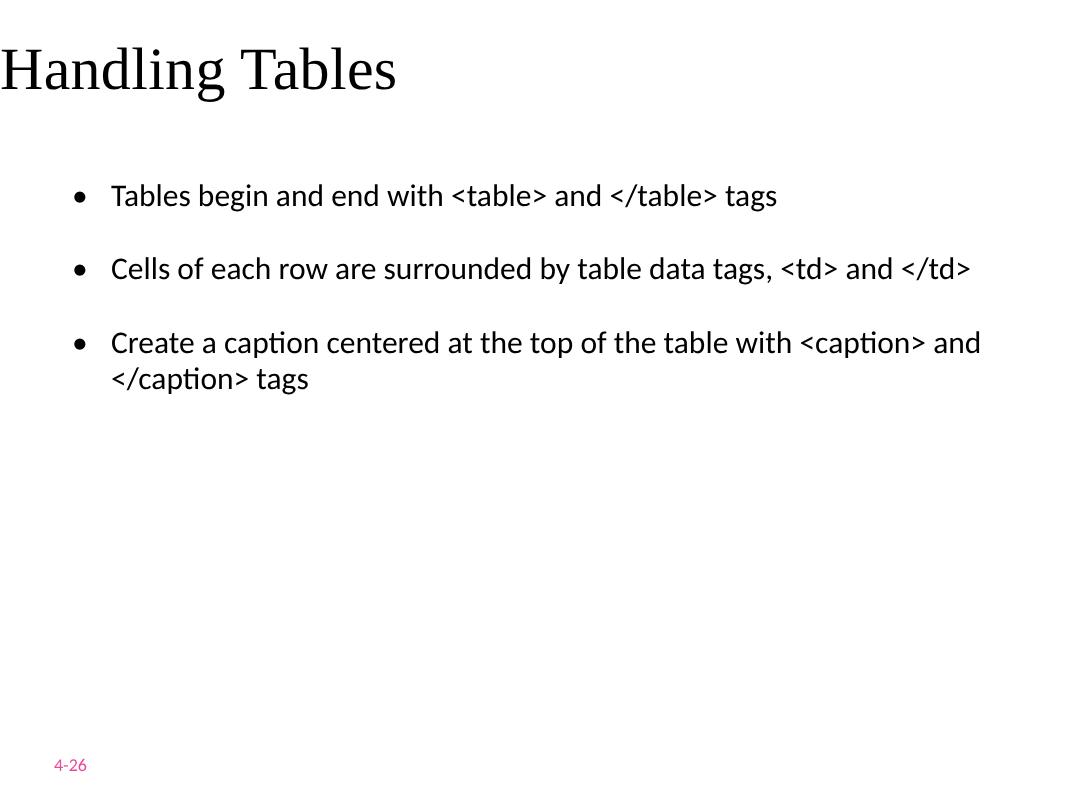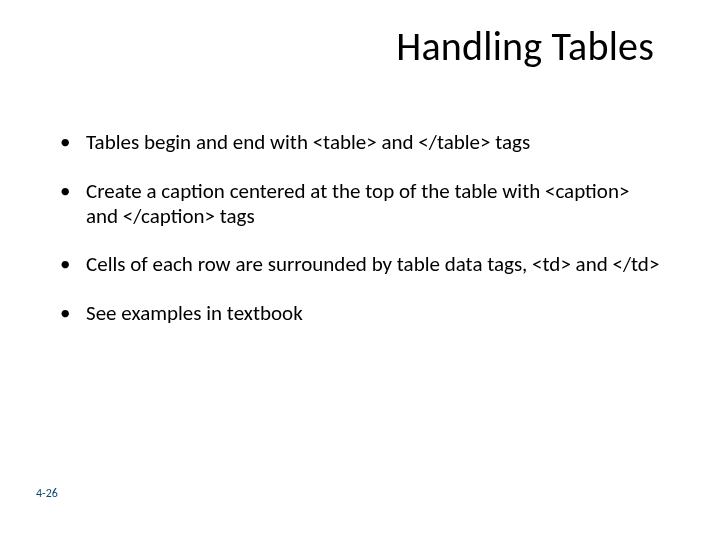--- a/index.html
+++ b/index.html
@@ -16,70 +16,70 @@
     position: relative;
     width: 720px;
     height: 540px;
     box-sizing: border-box;
   }
   .title {
     position: absolute;
     top: 22px;
     left: 0;
     width: 654px;
-    text-align: right;
+    text-align: left;
     font-size: 40px;
     font-weight: 400;
     letter-spacing: 0.2px;
+    font-family: Liberation Serif, serif;
   }
   .body {
     position: absolute;
     top: 118px;
     left: 46px;
     width: 630px;
   }
   ul.bullets {
     list-style: none;
-    margin: 12px;
+    margin: 0;
     padding: 0;
   }
   ul.bullets > li {
     position: relative;
     padding-left: 28px;
     font-size: 21px;
     line-height: 1.18;
     margin-bottom: 24px;
   }
   ul.bullets > li::before {
     content: "•";
     position: absolute;
     left: 2px;
     top: 0;
     font-size: 21px;
     line-height: 1.18;
   }
   .footer {
     position: absolute;
     left: 36px;
-    bottom: 40px;
+    bottom: 22px;
     font-size: 12px;
-    color: #0c4a6e;
+    color: #ec4899;
   }
 </style>
 </head>
 <body>
 
 <div class="slide">
 
   <div class="title">Handling Tables</div>
 
   <div class="body">
     <ul class="bullets">
       <li>Tables begin and end with &lt;table&gt; and &lt;/table&gt; tags</li>
+      <li>Cells of each row are surrounded by table data tags, &lt;td&gt; and &lt;/td&gt;</li>
       <li>Create a caption centered at the top of the table with &lt;caption&gt; and &lt;/caption&gt; tags</li>
-      <li>Cells of each row are surrounded by table data tags, &lt;td&gt; and &lt;/td&gt;</li>
-      <li>See examples in textbook</li>
     </ul>
   </div>
 
   <div class="footer">4-26</div>
 
 </div>
 
 </body></html>

